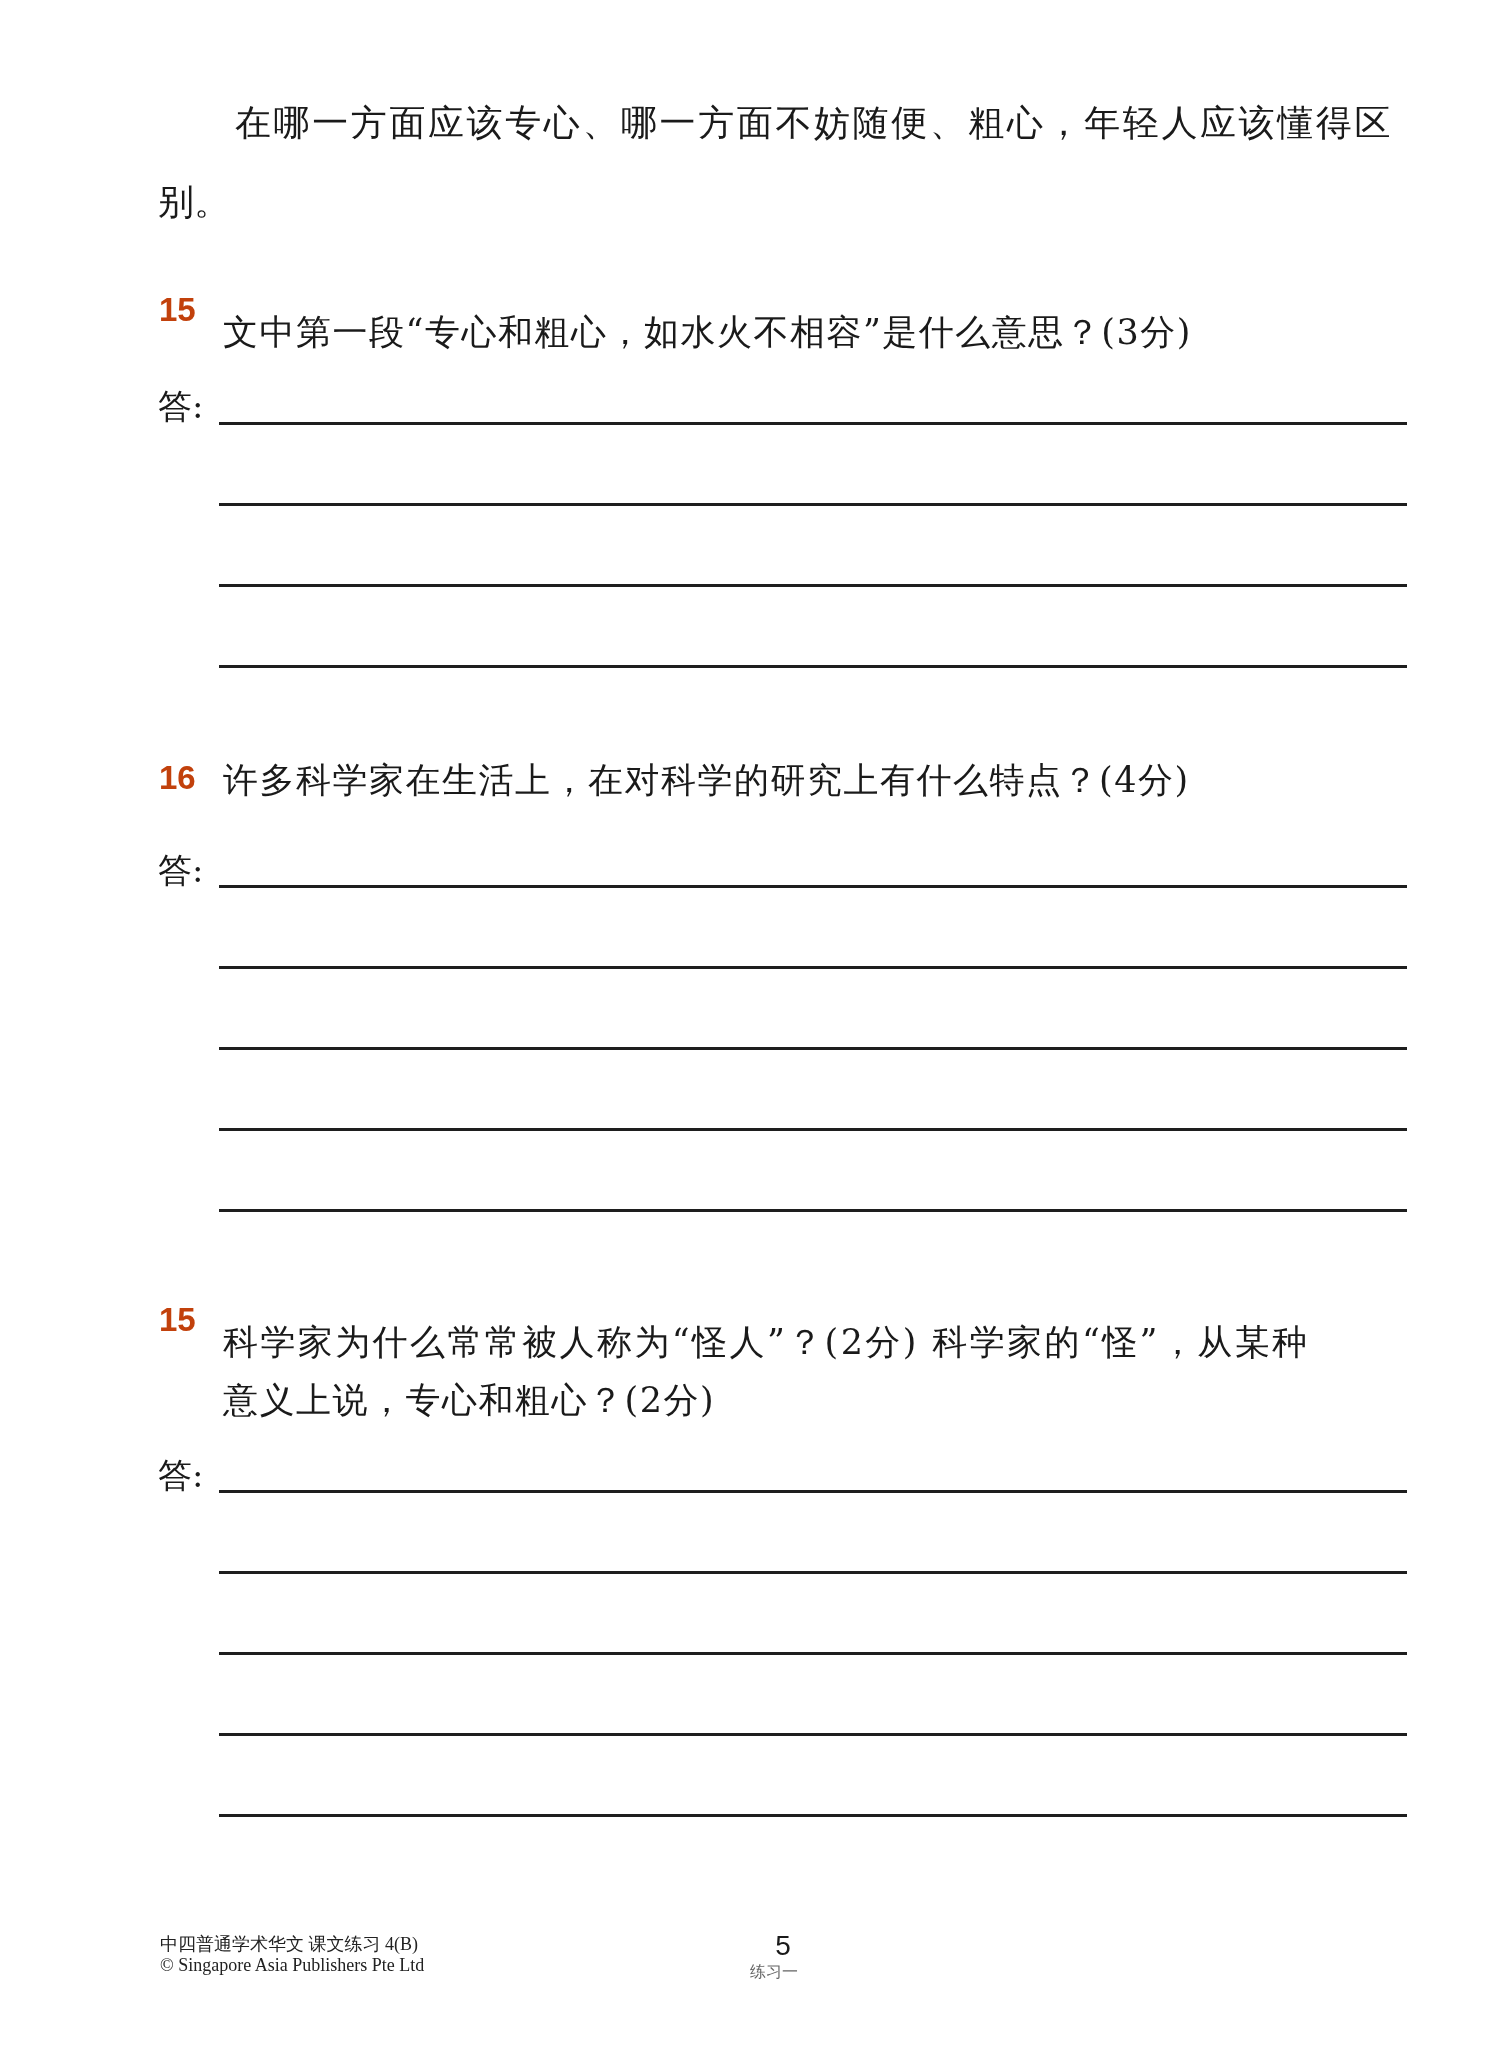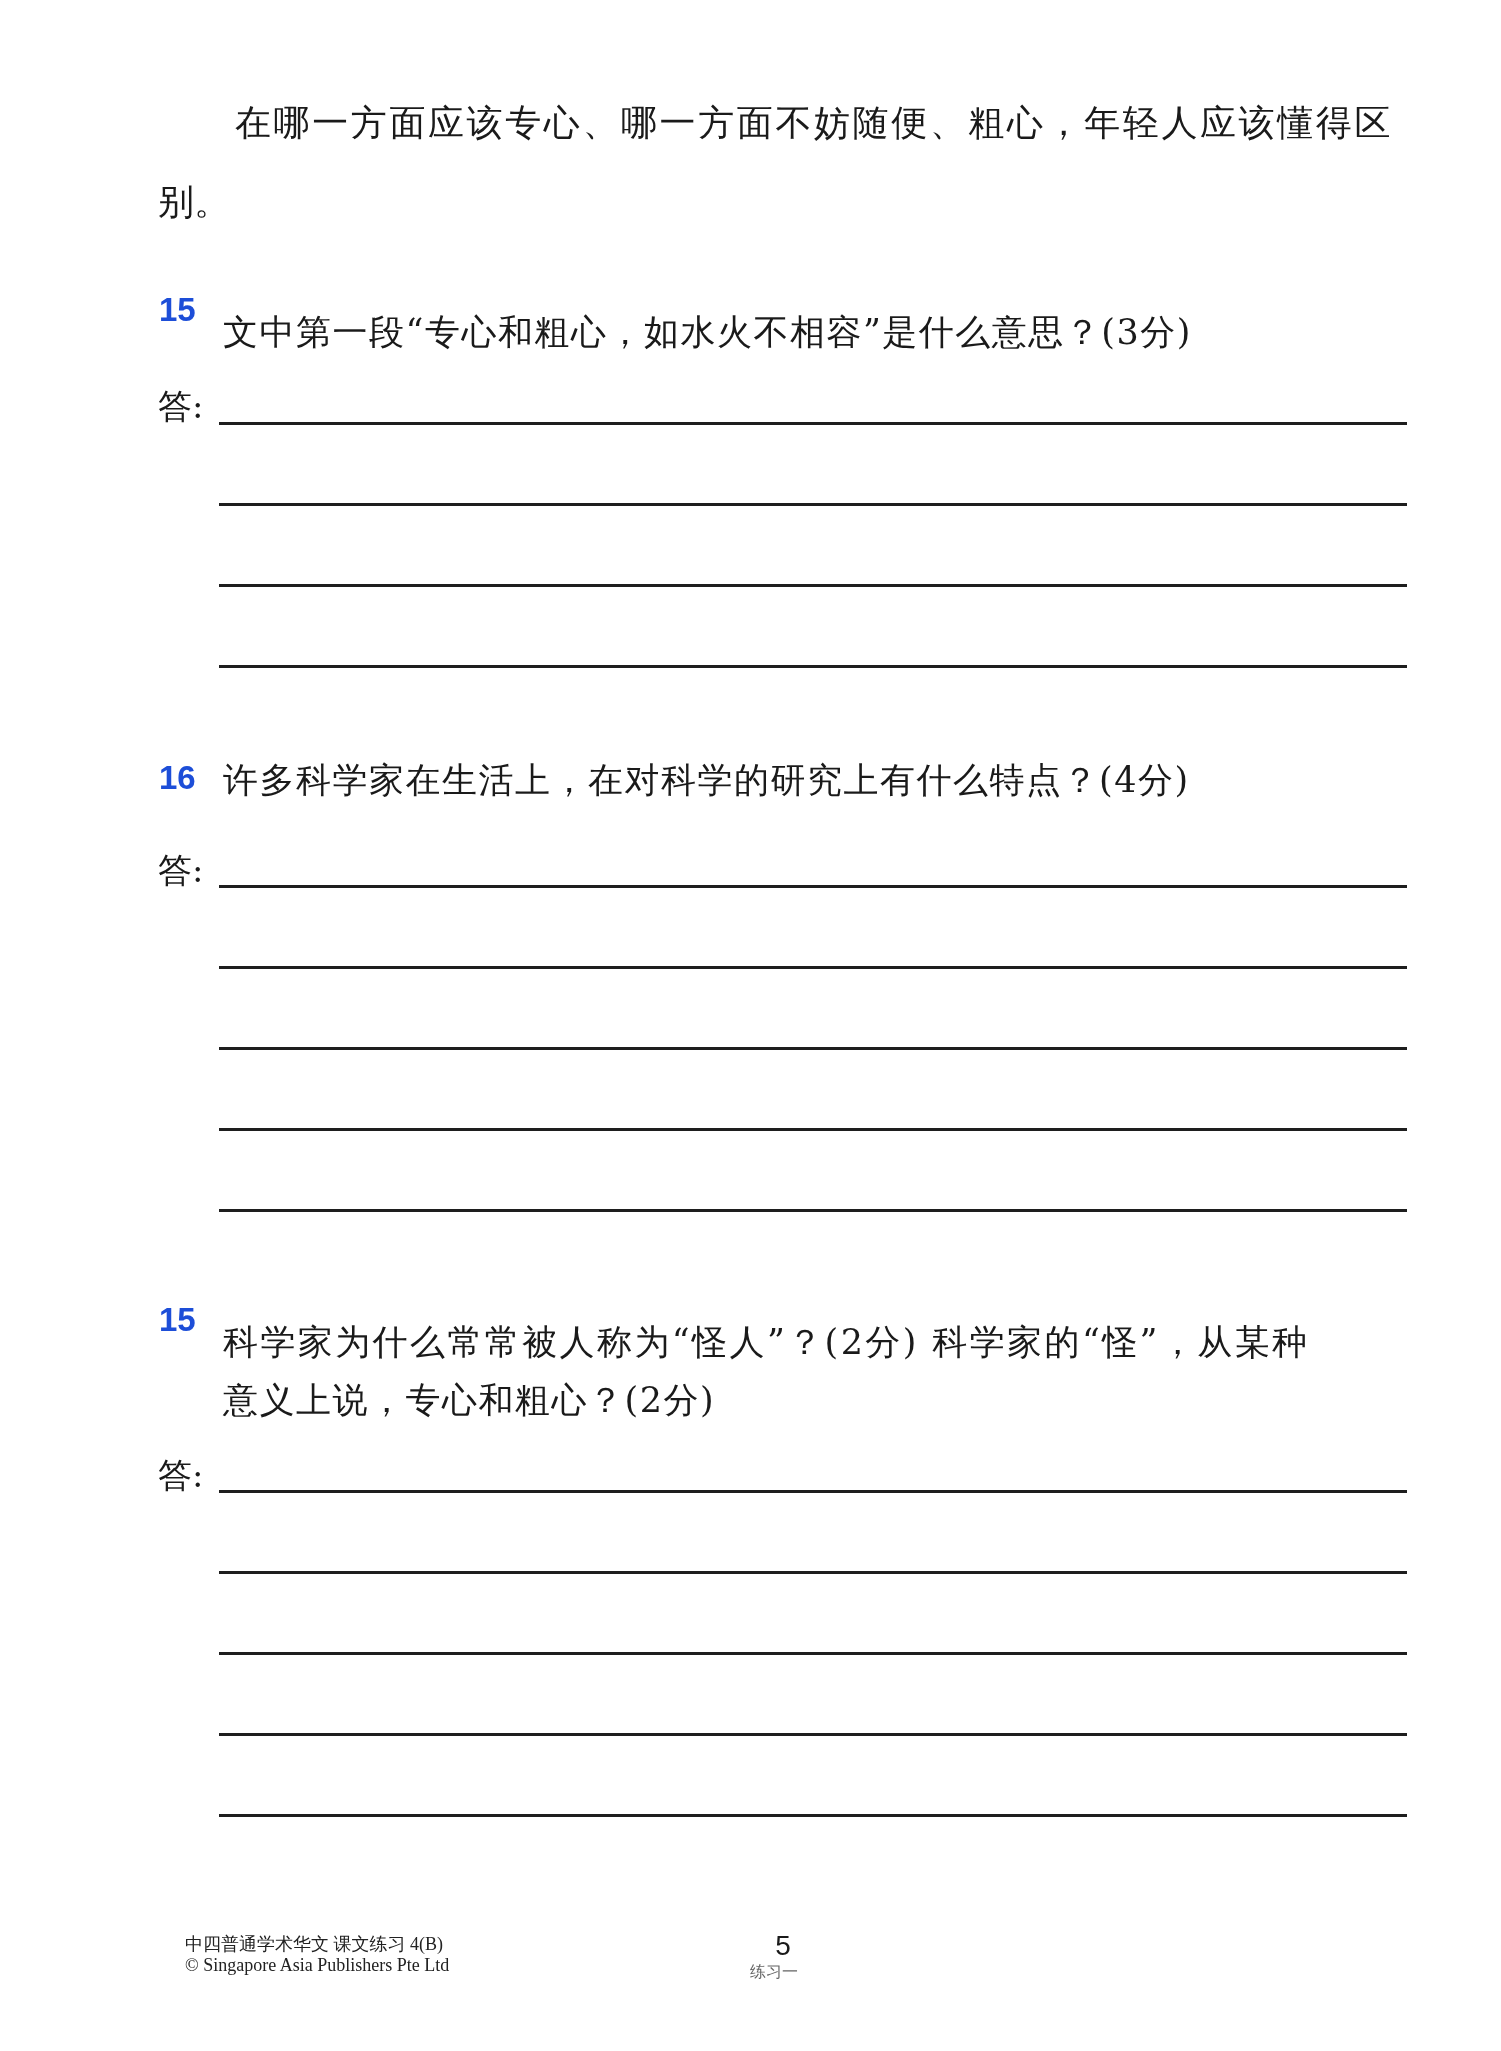--- a/index.html
+++ b/index.html
@@ -6,36 +6,36 @@
   body {
     width: 1501px; height: 2051px; background: #ffffff; position: relative; overflow: hidden;
     font-family: "DejaVu Serif", "Liberation Serif", serif; color: #1a1a1a;
   }
   .para-line {
     position: absolute; font-size: 36px; line-height: 40px; white-space: nowrap;
     font-family: "DejaVu Serif", "Liberation Serif", serif; color: #1a1a1a; margin-top: 9px;
   }
   .qnum {
     position: absolute; left: 159px; font-family: "Liberation Sans", "DejaVu Sans", sans-serif;
-    font-weight: bold; font-size: 33px; line-height: 40px; color: #1d4ed8;
+    font-weight: bold; font-size: 33px; line-height: 40px; color: #c2410c;
   }
   .qtext {
     position: absolute; left: 223px; font-size: 35px; line-height: 40px; white-space: nowrap;
     font-family: "DejaVu Serif", "Liberation Serif", serif; letter-spacing: 1.5px; margin-top: 22px;
   }
   .ans-label {
     position: absolute; left: 158px; font-size: 34px; line-height: 40px;
     font-family: "DejaVu Serif", "Liberation Serif", serif;
   }
   .ans-line {
     position: absolute; left: 219px; width: 1188px; height: 3px; background: #1e1e1e;
   }
   .footer-left {
     position: absolute; left: 160px; font-family: "Liberation Serif", "DejaVu Serif", serif;
-    font-size: 18px; line-height: 22px; color: #222; white-space: nowrap; margin-left: 25px;
+    font-size: 18px; line-height: 22px; color: #222; white-space: nowrap;
   }
   .page-num {
     position: absolute; left: 770px; top: 1930px; width: 26px; text-align: center;
     font-family: "Liberation Sans", "DejaVu Sans", sans-serif; font-size: 28px; line-height: 32px; color: #1a1a1a;
   }
   .section-label {
     position: absolute; left: 750px; top: 1962px; width: 66px; text-align: left;
     font-family: "DejaVu Sans", "Liberation Sans", sans-serif; font-size: 16px; line-height: 20px; color: #666;
   }
 </style>

